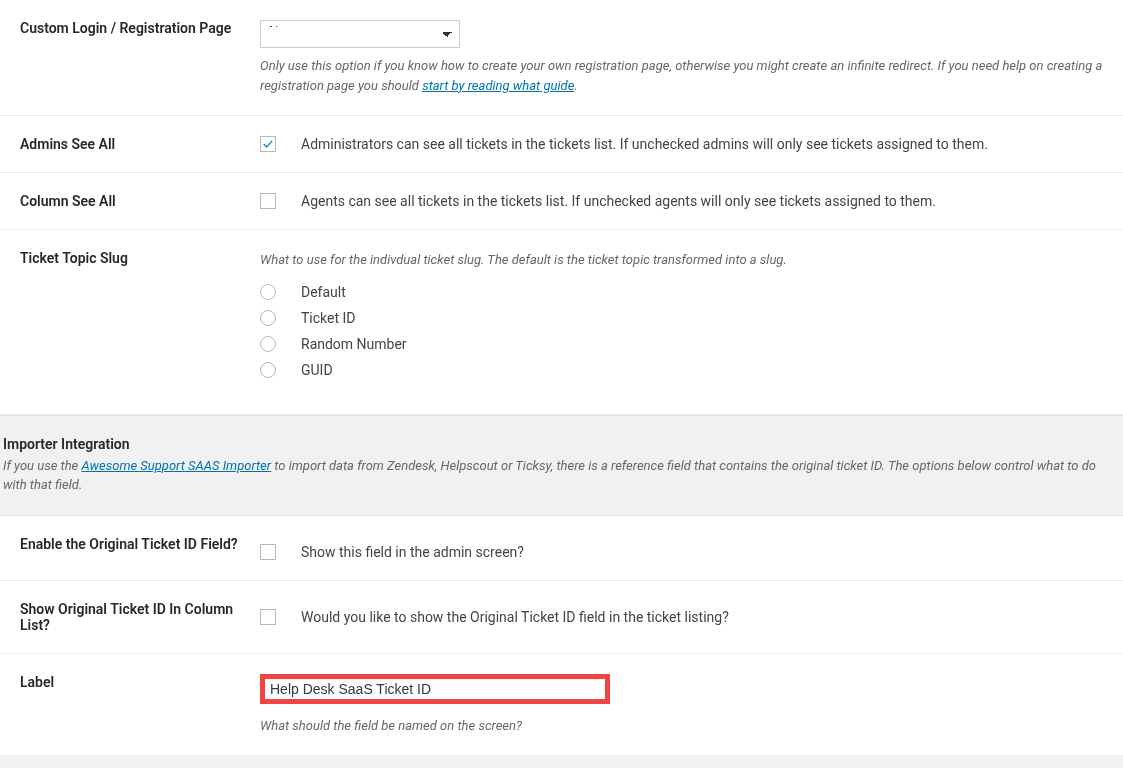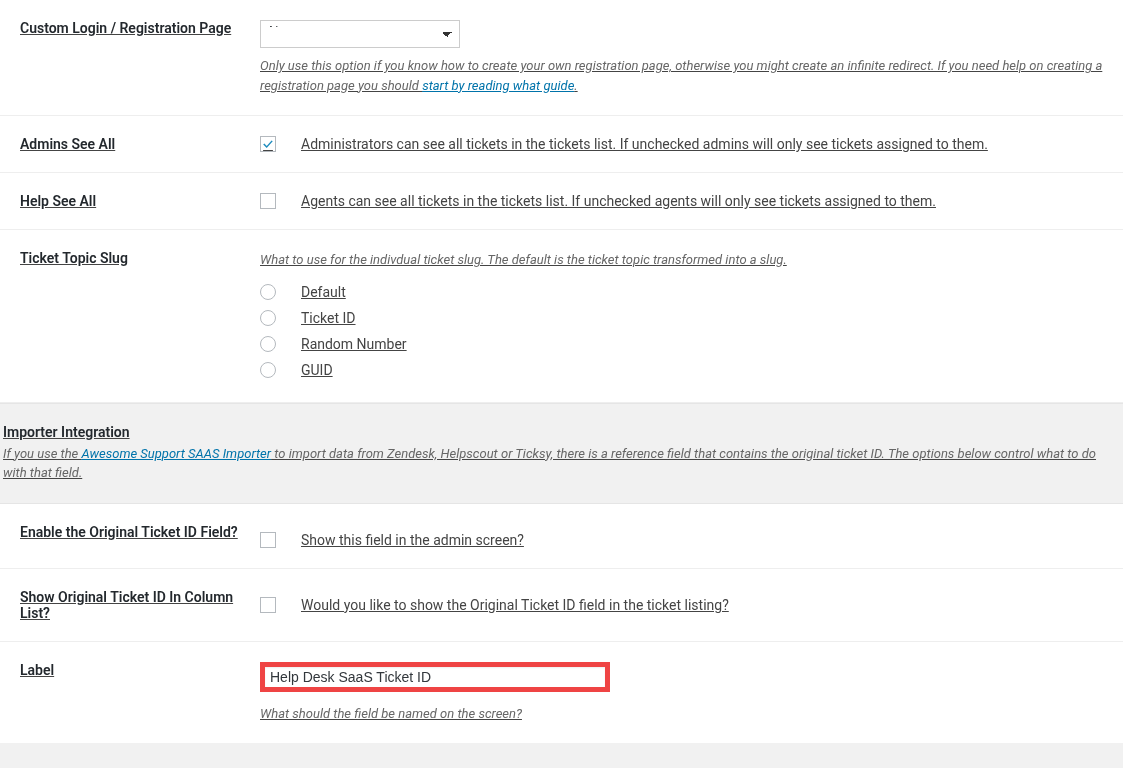--- a/index.html
+++ b/index.html
@@ -6,21 +6,20 @@
   body {
     margin: 0;
     font-family: -apple-system, BlinkMacSystemFont, "Segoe UI", Roboto, Oxygen-Sans, Ubuntu, Cantarell, "Helvetica Neue", sans-serif;
     font-size: 13px;
     color: #444;
     background: #f1f1f1;
   }
   .page {
     width: 1123px;
     background: #0c4a6e;
-    text-decoration: underline;
   }
   .row {
     display: flex;
     background: #fff;
     border-bottom: 1px solid #eee;
     padding: 20px;
   }
   .row.section-header {
     background: #f1f1f1;
     display: block;
@@ -88,21 +87,21 @@
     color: #32373c;
   }
   .check-line, .radio-line {
     display: flex;
     align-items: center;
     gap: 25px;
     font-size: 14px;
     color: #444;
   }
   .radio-line { margin-bottom: 10px; }
-  .radio-line:last-child { margin-bottom: 4px; }
+  .radio-line:last-child { margin-bottom: 16px; }
   .wp-checkbox {
     width: 16px;
     height: 16px;
     border: 1px solid #b4b9be;
     background: #fff;
     display: inline-flex;
     align-items: center;
     justify-content: center;
     cursor: pointer;
     flex-shrink: 0;
@@ -147,21 +146,21 @@
     <div class="label-col">Admins See All</div>
     <div class="field-col">
       <div class="check-line">
         <span class="wp-checkbox checked"></span>
         <span>Administrators can see all tickets in the tickets list. If unchecked admins will only see tickets assigned to them.</span>
       </div>
     </div>
   </div>
 
   <div class="row">
-    <div class="label-col">Help See All</div>
+    <div class="label-col">Column See All</div>
     <div class="field-col">
       <div class="check-line">
         <span class="wp-checkbox"></span>
         <span>Agents can see all tickets in the tickets list. If unchecked agents will only see tickets assigned to them.</span>
       </div>
     </div>
   </div>
 
   <div class="row">
     <div class="label-col">Ticket Topic Slug</div>

